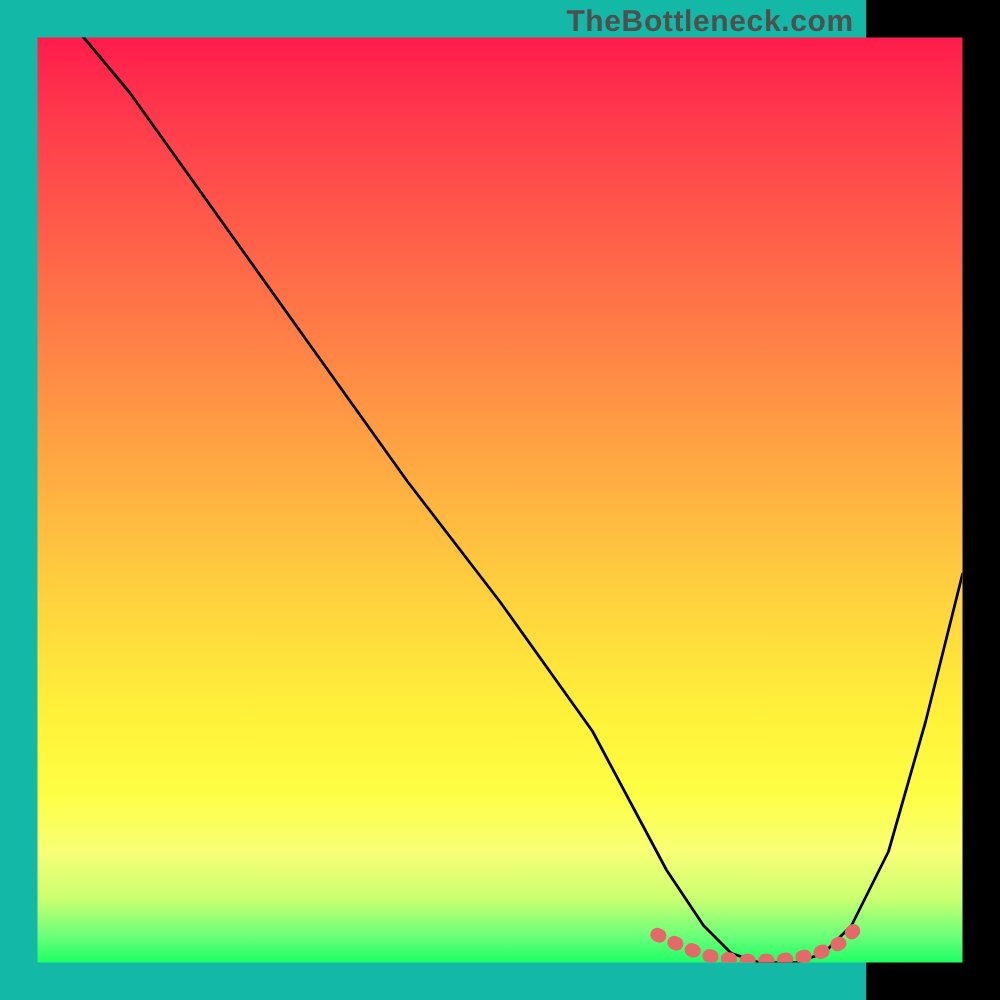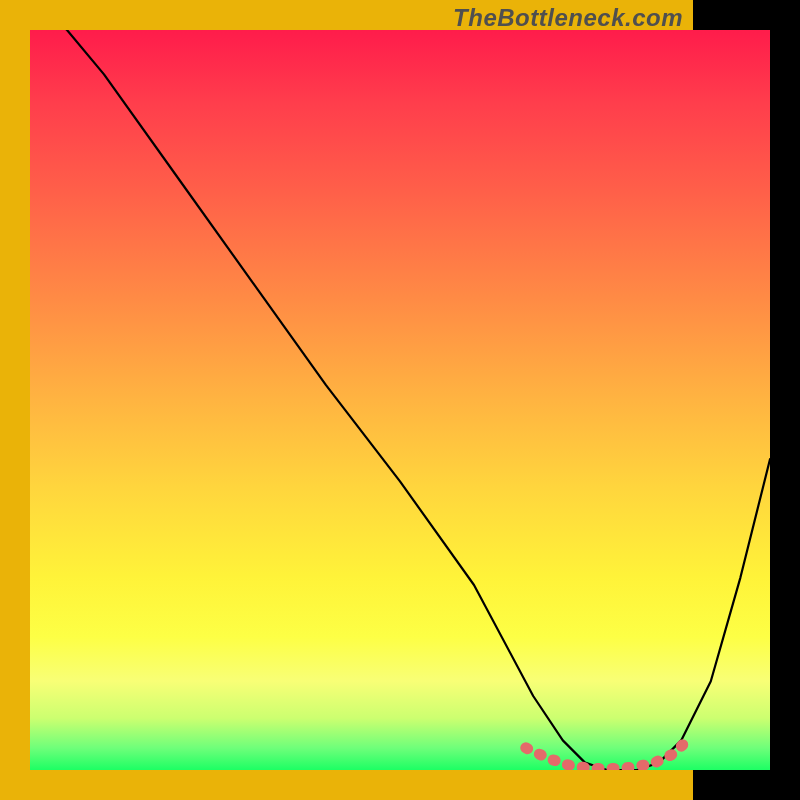--- a/index.html
+++ b/index.html
@@ -1,22 +1,21 @@
 <!DOCTYPE html>
 <html><head>
 <meta charset="utf-8">
 <style>
   * { margin: 0; padding: 0; box-sizing: border-box; }
   html, body { width: 800px; height: 800px; background: #000; overflow: hidden; }
   .frame {
     position: relative;
     width: 693px;
     height: 800px;
-    background: #eab308;
-    font-style: italic;
+    background: #14b8a6;
   }
   .watermark {
     position: absolute;
     top: 4px;
     right: 10px;
     font-family: Arial, Helvetica, sans-serif;
     font-size: 24px;
     font-weight: bold;
     color: #4f4f4f;
     letter-spacing: 0.5px;

